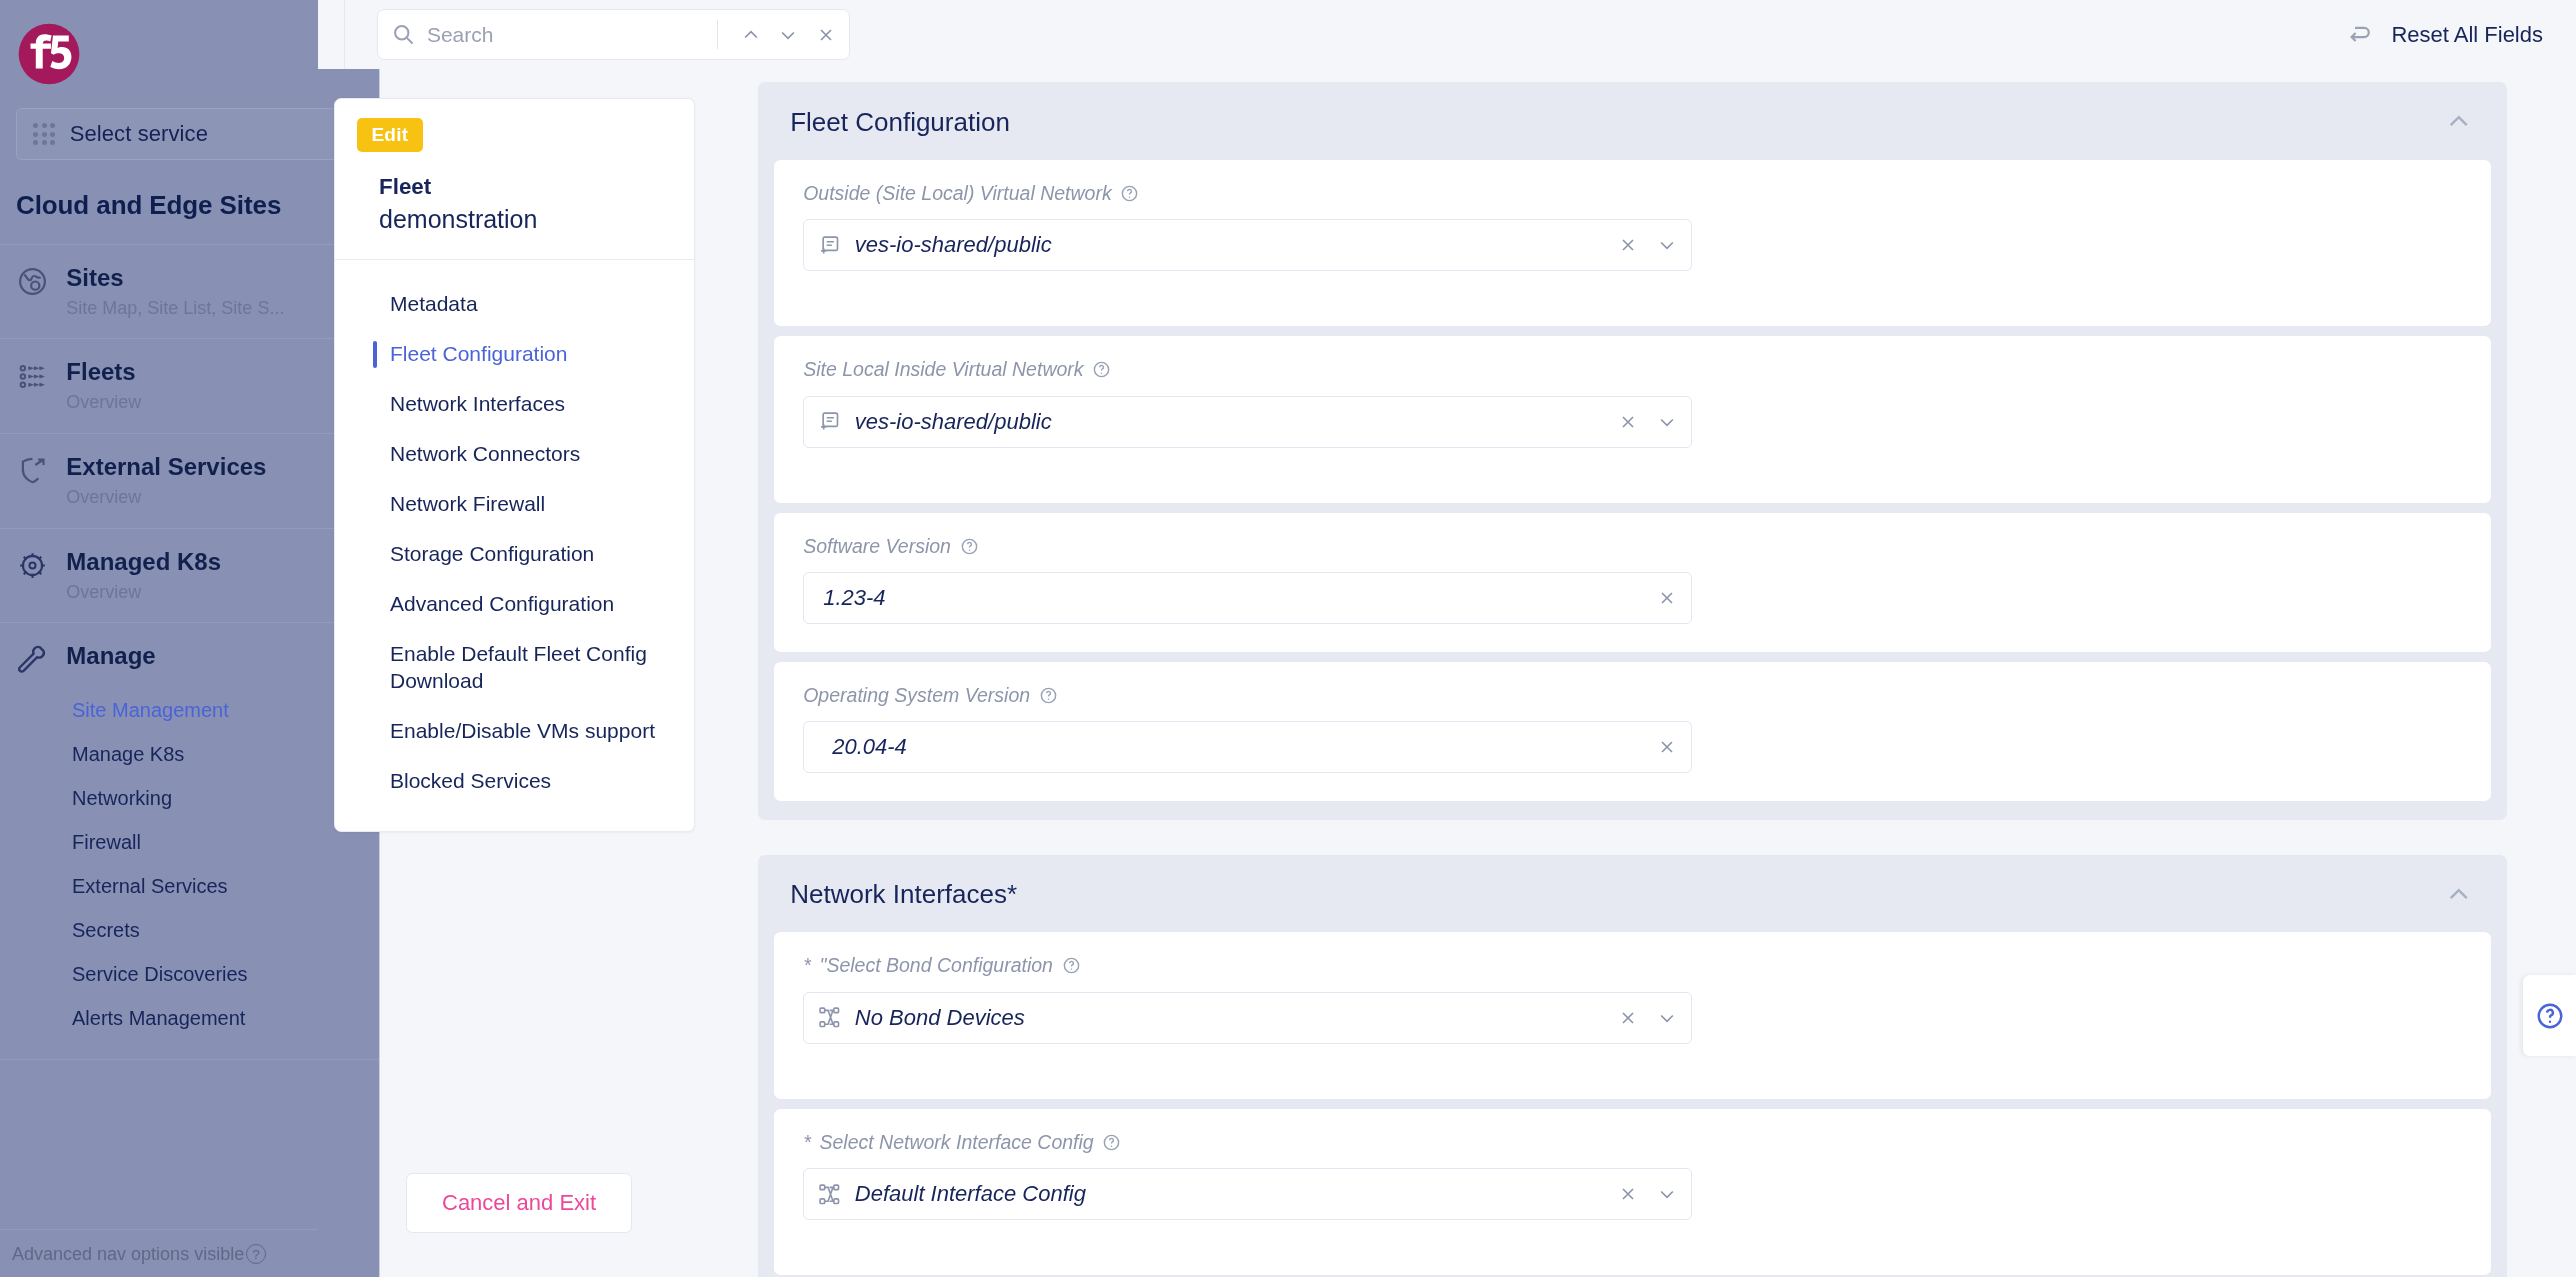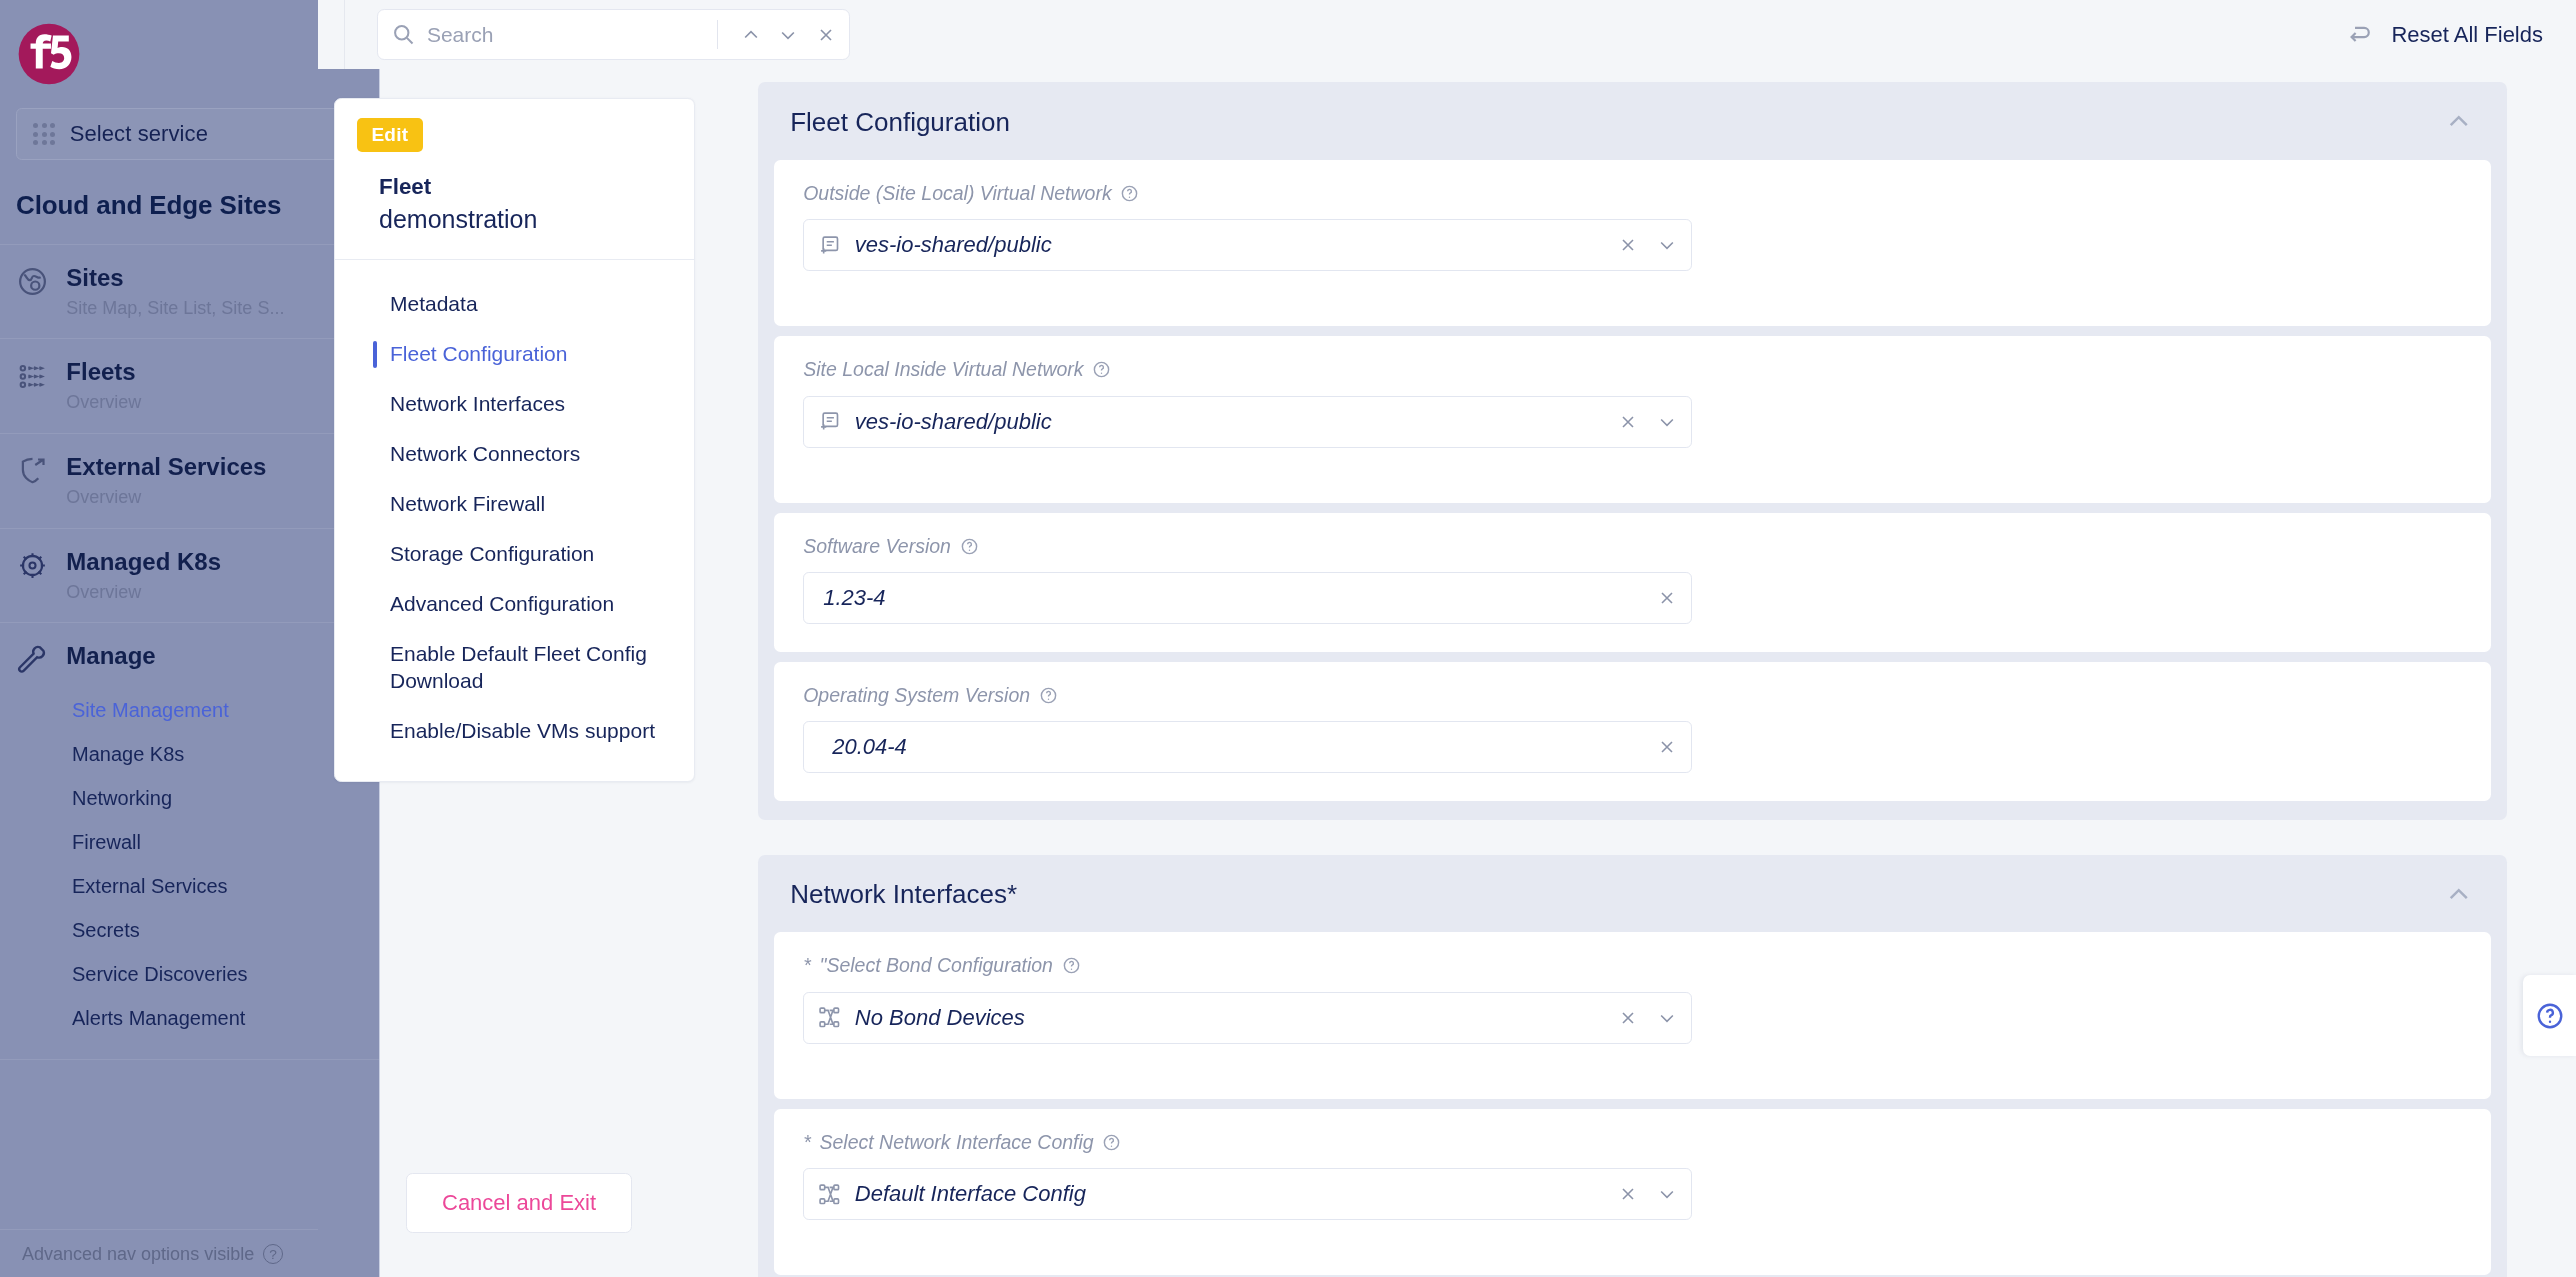--- a/index.html
+++ b/index.html
@@ -52,21 +52,21 @@
 
   .sb-sublist { padding-left: 56px; margin-top: 11.6px; }
   .sb-sublink {
     font-size: 20px; color: #17255a; padding: 10px 0; line-height: 1.2;
   }
   .sb-sublink.active { color: #4a63d8; }
 
   .sb-footer {
     position: absolute; left: 0; bottom: 0; width: 318px; height: 49px;
     border-top: 0.7px solid #939bbb;
-    display: flex; align-items: center; gap: 9px; padding-left: 22px;
+    display: flex; align-items: center; gap: 2px; padding-left: 12px;
     font-size: 18px; color: #5d6party;
   }
   .sb-footer span { font-size: 18px; color: #5f6889; }
   .sb-footer .qmark {
     width: 20px; height: 20px; border: 1.4px solid #5f6889; border-radius: 50%;
     color: #5f6889; font-size: 13.7px; display: flex; align-items: center; justify-content: center;
   }
 
   
   .topbar {
@@ -371,20 +371,21 @@
     <div class="fn-list">
       <div class="fn-item">Metadata</div>
       <div class="fn-item active">Fleet Configuration</div>
       <div class="fn-item">Network Interfaces</div>
       <div class="fn-item">Network Connectors</div>
       <div class="fn-item">Network Firewall</div>
       <div class="fn-item">Storage Configuration</div>
       <div class="fn-item">Advanced Configuration</div>
       <div class="fn-item">Enable Default Fleet Config Download</div>
       <div class="fn-item">Enable/Disable VMs support</div>
+      <div class="fn-item">Blocked Services</div>
     </div>
   </div>
 
   <div class="cancel-wrap">
     <button class="cancel-btn">Cancel and Exit</button>
   </div>
 
   <main class="main">
 
     <section class="section">

